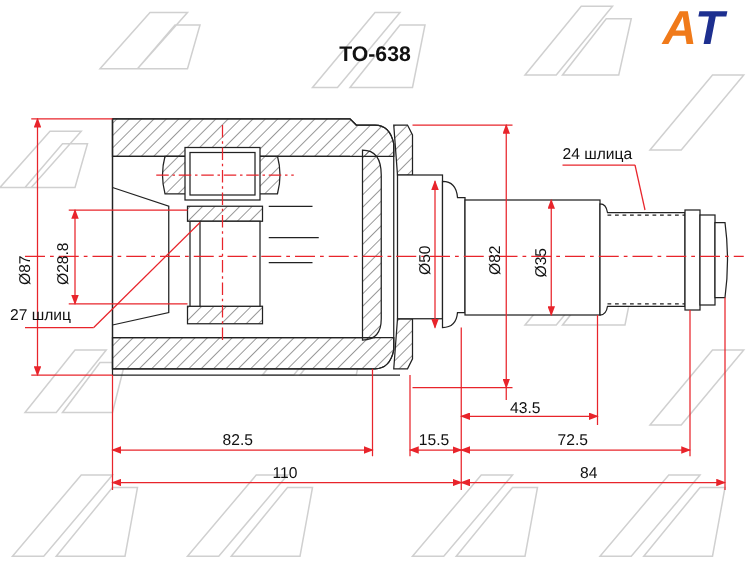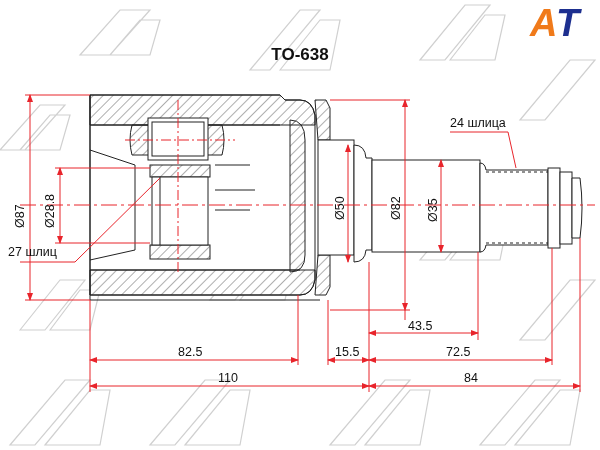--- a/index.html
+++ b/index.html
@@ -1,17 +1,17 @@
 <!DOCTYPE html>
 <html><head>
 <meta charset="utf-8">
 <style>
   html, body { margin: 0; padding: 0; background: #ffffff; }
   .canvas { position: relative; width: 600px; height: 450px; overflow: hidden; background: #ffffff; font-family: "Liberation Sans", sans-serif; }
-  .title { position: absolute; left: 0; width: 600px; top: 34px; text-align: center; font-weight: bold; font-size: 17px; color: #111; margin-top: 11px; }
+  .title { position: absolute; left: 0; width: 600px; top: 34px; text-align: center; font-weight: bold; font-size: 17px; color: #111; }
   .logo { position: absolute; right: 6px; top: 4px; width: 64px; height: 40px; }
   .logo .a { position: absolute; left: 0; top: 0; font-weight: bold; font-style: italic; font-size: 38px; line-height: 38px; color: #f07a1a; }
   .logo .t { position: absolute; left: 26px; top: 0; font-weight: bold; font-style: italic; font-size: 38px; line-height: 38px; color: #1d2f8f; }
   svg.drawing { position: absolute; left: 0; top: 0; }
   .dim { font-family: "Liberation Sans", sans-serif; font-size: 12.5px; fill: #111; }
 </style>
 </head>
 <body>
 
 <div class="canvas">

